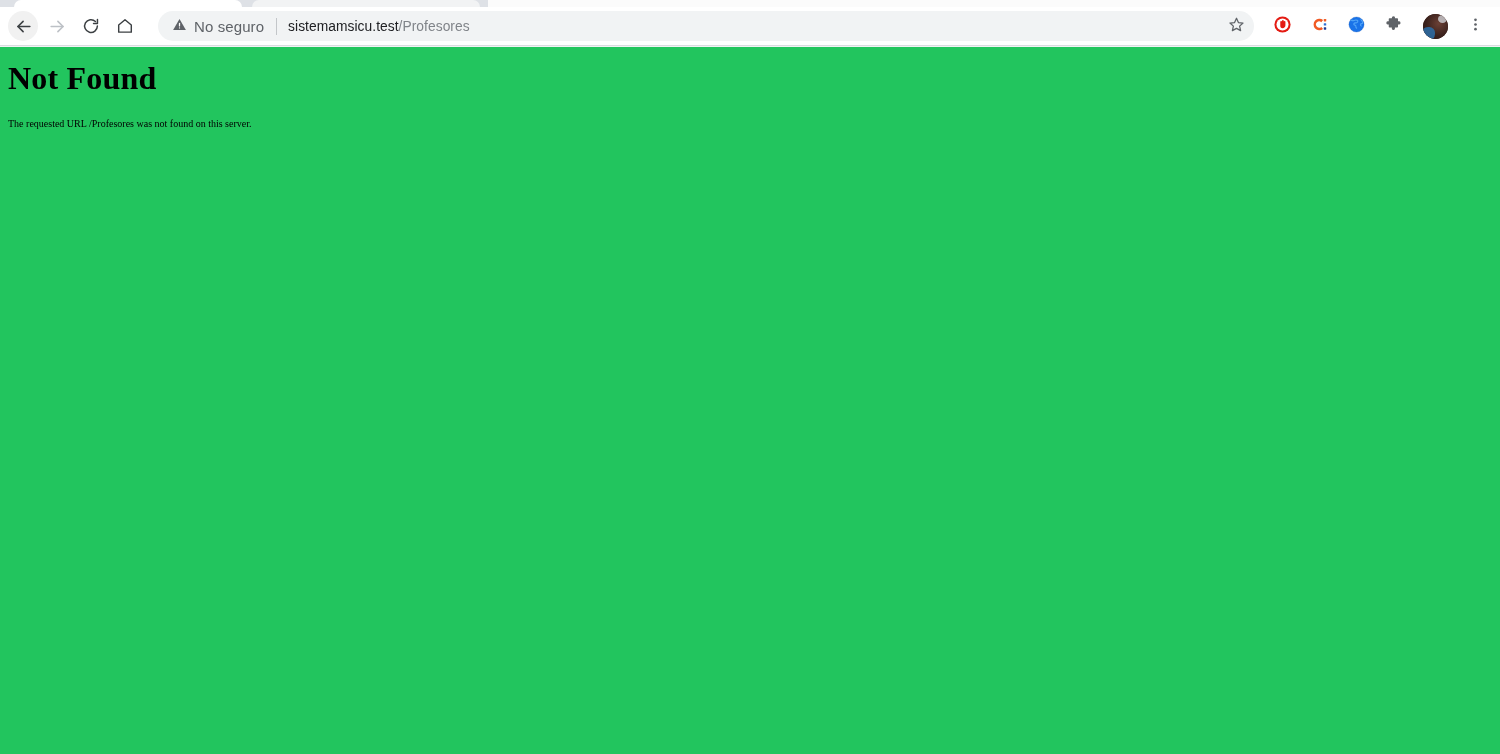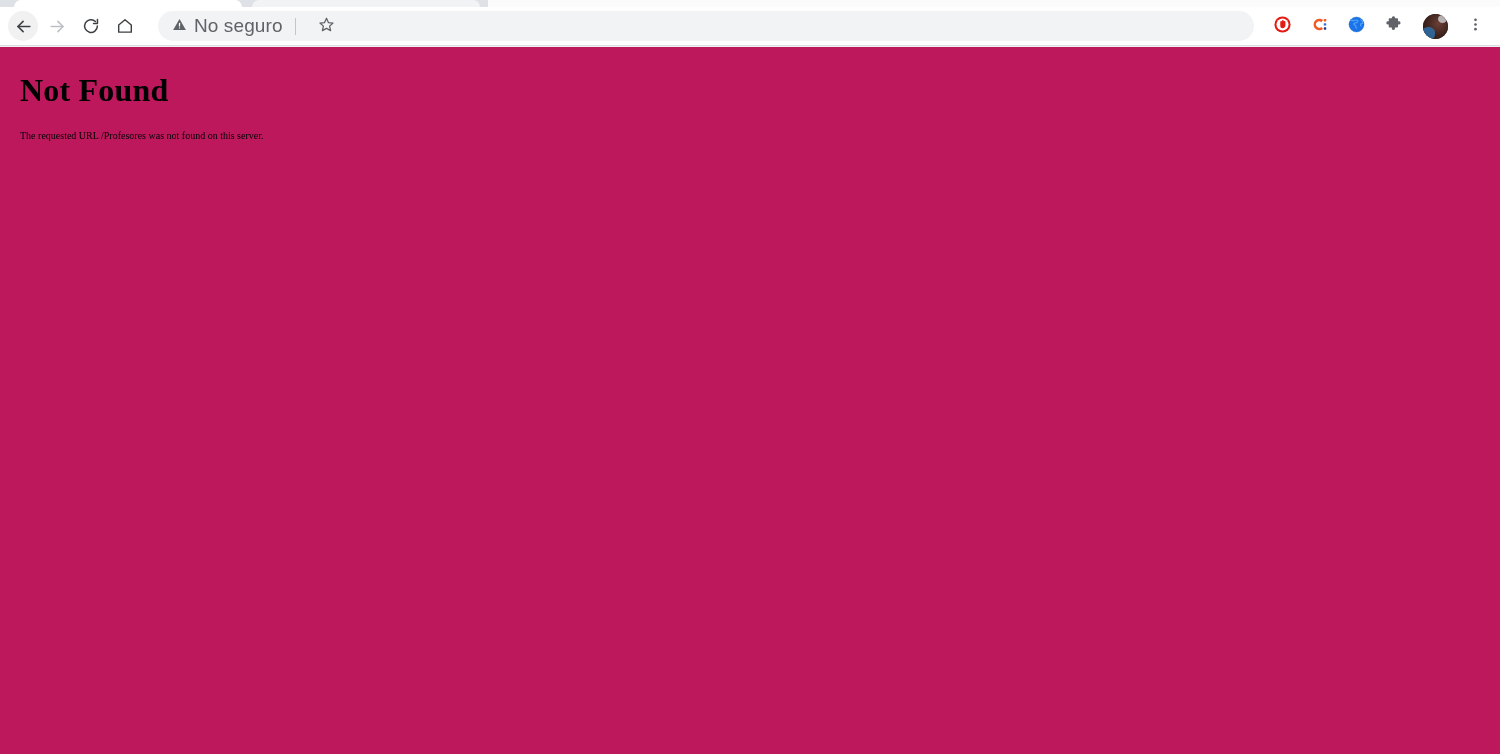--- a/index.html
+++ b/index.html
@@ -94,21 +94,21 @@
     cursor: text;
     position: relative;
   }
   #security-chip {
     display: flex;
     align-items: center;
     flex: 0 0 auto;
   }
   #warning-icon { margin-right: 7px; display: block; }
   #security-label {
-    font-size: 19px;
+    font-size: 15px;
     color: #5f6368;
     white-space: nowrap;
     letter-spacing: .1px;
   }
   #chip-separator {
     width: 1px;
     height: 17px;
     background: #c3c6c9;
     margin: 0 11px 0 12px;
     flex: 0 0 auto;
@@ -153,22 +153,22 @@
   #avatar .av-a { position:absolute; left:0; top:0; width:100%; height:100%;
     background: radial-gradient(circle at 62% 38%, #6b4035 0%, #3c221d 55%, #241310 100%); }
   #avatar .av-b { position:absolute; left:-2px; bottom:-2px; width:14px; height:14px;
     background: #2d6ea8; border-radius: 50% 40% 50% 40%; opacity:.85; }
   #avatar .av-c { position:absolute; right:1px; top:1px; width:9px; height:8px;
     background: #d7dbe0; border-radius: 50%; opacity:.75; }
   #menu-btn { margin-left: 10px; margin-right: 2px; }
 
   
   #page-content {
-    background: #be185d;
-    padding: 12px;
+    background: #22c55e;
+    padding: 0;
     height: 708px;
     overflow: hidden;
   }
   #error-heading {
     font-family: "Liberation Serif", "DejaVu Serif", serif;
     font-weight: bold;
     font-size: 32px;
     line-height: 1;
     color: #000000;
     margin: 15px 0 0 8px;
@@ -242,20 +242,23 @@
             <path d="M12 3.2 L22.2 20.6 L1.8 20.6 Z" fill="#5f6368"></path>
             <rect x="11" y="9.2" width="2" height="6" fill="#ffffff" rx="1"></rect>
             <rect x="11" y="16.4" width="2" height="2" fill="#ffffff" rx="1"></rect>
           </svg>
         </span>
         <span id="security-label">No seguro</span>
       </div>
 
       <div id="chip-separator"></div>
 
+      <div id="url-text">
+        <span>sistemamsicu.test</span><span class="url-path">/Profesores</span>
+      </div>
 
       <div id="bookmark-btn" title="Bookmark">
         <span>
           <svg width="17" height="17" viewBox="0 0 24 24" fill="none" stroke="#5f6368" stroke-width="1.8" stroke-linejoin="round">
             <polygon points="12,3.2 14.7,9.2 21.2,9.9 16.4,14.3 17.8,20.7 12,17.4 6.2,20.7 7.6,14.3 2.8,9.9 9.3,9.2"></polygon>
           </svg>
         </span>
       </div>
 
     </div>

